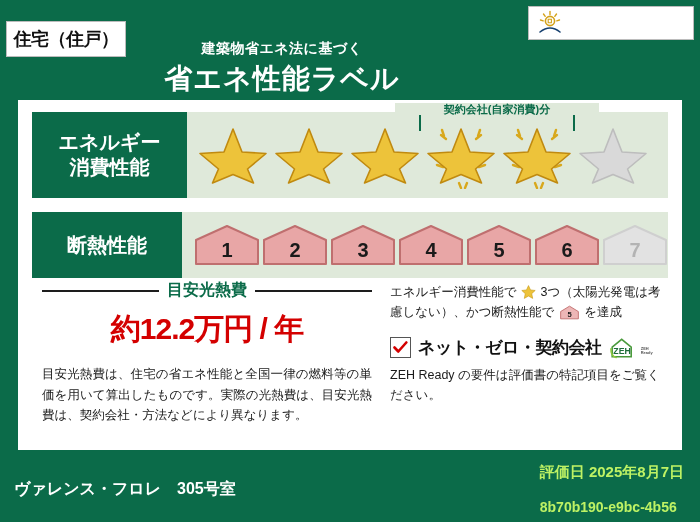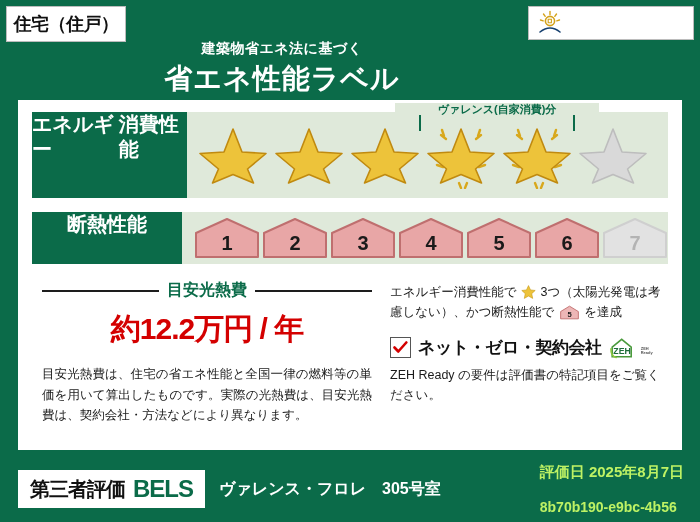--- a/index.html
+++ b/index.html
@@ -7,21 +7,21 @@
     width:700px;height:522px;overflow:hidden;
     font-family:"Liberation Sans","DejaVu Sans",sans-serif;
     background:#ffffff;
   }
   .label-root{
     position:relative;width:700px;height:522px;
     background:#0b6b49;box-sizing:border-box;
   }
   
   .cat-tag{
-    position:absolute;left:6px;top:6px;width:118px;height:34px;
+    position:absolute;left:6px;top:21px;width:118px;height:34px;
     background:#ffffff;border:1px solid #bcbcbc;
     display:flex;align-items:center;justify-content:center;
     font-size:18px;font-weight:bold;color:#111;letter-spacing:-.5px;
   }
   
   .re-badge{
     position:absolute;right:6px;top:6px;height:34px;width:166px;
     background:#ffffff;border:1px solid #bcbcbc;
     display:flex;align-items:center;gap:6px;padding:0 8px;box-sizing:border-box;
   }
@@ -34,29 +34,29 @@
   .title-main{font-size:28px;font-weight:bold;letter-spacing:1px;margin-top:2px;}
   
   .card{
     position:absolute;left:18px;top:100px;width:664px;height:350px;
     background:#ffffff;box-sizing:border-box;
   }
   
   .row{position:absolute;left:0;display:flex;align-items:stretch;}
   .row-label{
     width:155px;background:#0b6b49;color:#fff;
-    display:flex;align-items:flex-start;justify-content:center;
+    display:flex;flex-direction:column;align-items:center;justify-content:center;
     font-weight:bold;line-height:1.25;letter-spacing:0px;
   }
   .row-body{background:#dfe9da;position:relative;flex:1;}
   
   .row-energy{left:14px;top:12px;width:636px;height:86px;}
   .row-energy .row-label{font-size:20px;}
   
-  .row-ins{left:14px;top:112px;width:636px;height:52px;}
+  .row-ins{left:14px;top:112px;width:636px;height:66px;}
   .row-ins .row-label{font-size:20px;}
   
   .stars{display:flex;align-items:center;gap:4px;height:100%;padding-left:10px;}
   .star{position:relative;width:72px;height:68px;flex:0 0 auto;}
   .star svg{display:block;width:72px;height:68px;}
   .solar-bracket{
     position:absolute;left:232px;top:1px;width:156px;height:18px;
     border:2px solid #0b6b49;border-bottom:none;box-sizing:border-box;
   }
   .solar-cap{
@@ -149,21 +149,21 @@
 
   <div class="card">
 
     <div class="row row-energy">
       <div class="row-label">
         <span>エネルギー</span>
         <span>消費性能</span>
       </div>
       <div class="row-body">
         <div class="solar-bracket"></div>
-        <div class="solar-cap">ヴァレンス(自家消費)分</div>
+        <div class="solar-cap">契約会社(自家消費)分</div>
         <div class="stars" id="stars">
             <div class="star">
               <svg viewBox="0 0 72 68">
                 <path d="M36 8 L45 31 L69 32.5 L50.5 48 L56.5 62 L36 53.5 L15.5 62 L21.5 48 L3 32.5 L27 31 Z" fill="#edc33a" stroke="#c08a10" stroke-width="1.6" stroke-linejoin="round"></path>
               </svg>
             </div>
             <div class="star">
               <svg viewBox="0 0 72 68">
                 <path d="M36 8 L45 31 L69 32.5 L50.5 48 L56.5 62 L36 53.5 L15.5 62 L21.5 48 L3 32.5 L27 31 Z" fill="#edc33a" stroke="#c08a10" stroke-width="1.6" stroke-linejoin="round"></path>
               </svg>
@@ -307,24 +307,20 @@
             <text x="40" y="23" font-size="5" font-weight="bold" fill="#555" font-family="Liberation Sans, sans-serif">Ready</text>
           </svg>
         </div>
         <div class="zeh-desc">ZEH Ready の要件は評価書の特記項目をご覧ください。</div>
       </div>
 
     </div>
   </div>
 
   <div class="bottom">
-    <div class="bels-box">
-      <span class="bels-jp">第三者評価</span>
-      <span class="bels-en">BELS</span>
-    </div>
     <div class="bldg-name">ヴァレンス・フロレ　305号室</div>
     <div class="eval">
       <div class="eval-date">
         <span>評価日</span>
         <span>2025年8月7日</span>
       </div>
       <div class="eval-id">8b70b190-e9bc-4b56</div>
     </div>
   </div>
 

